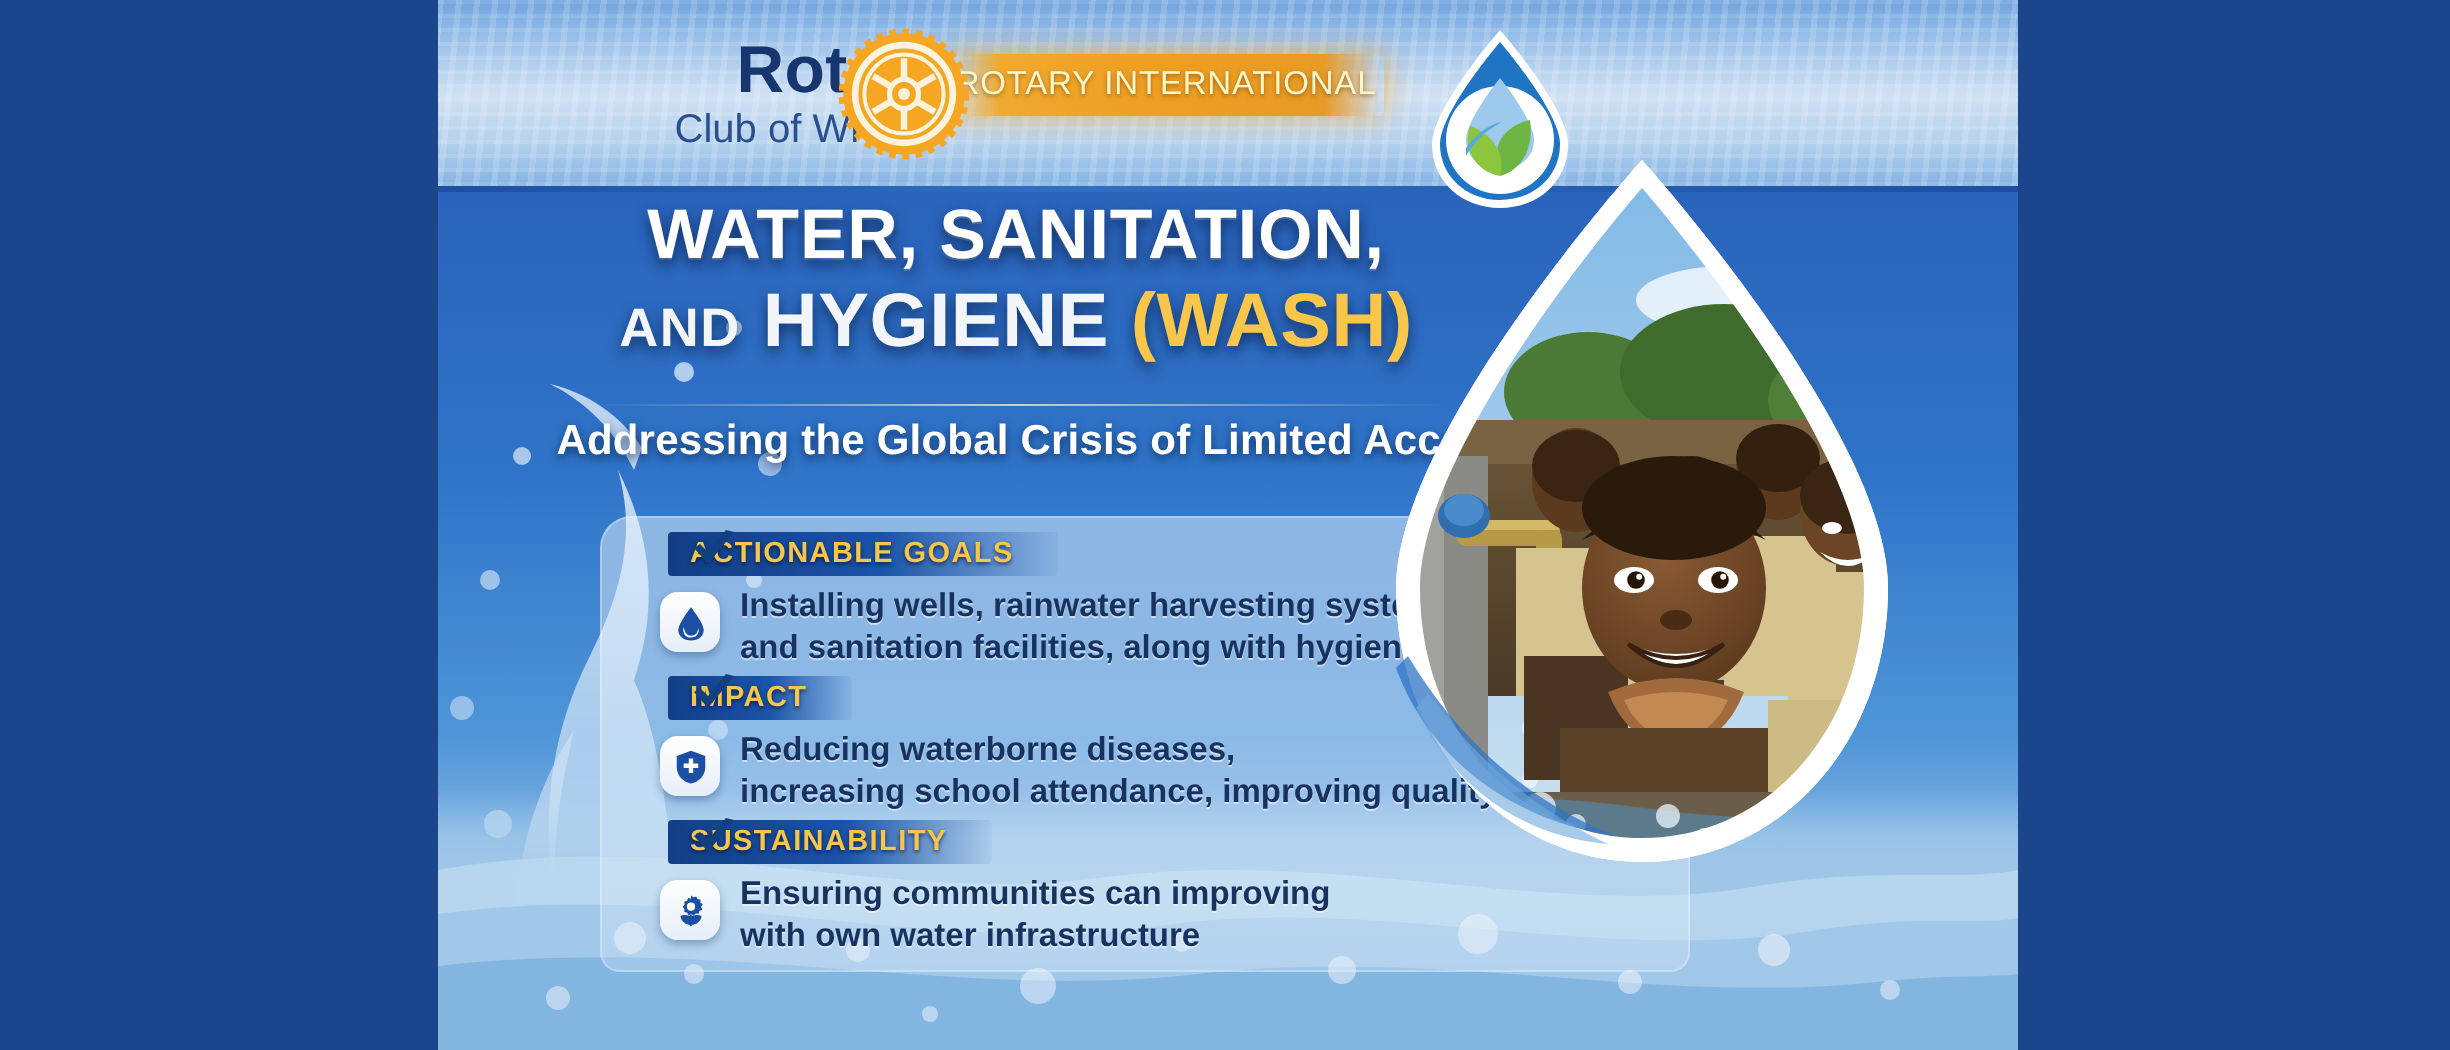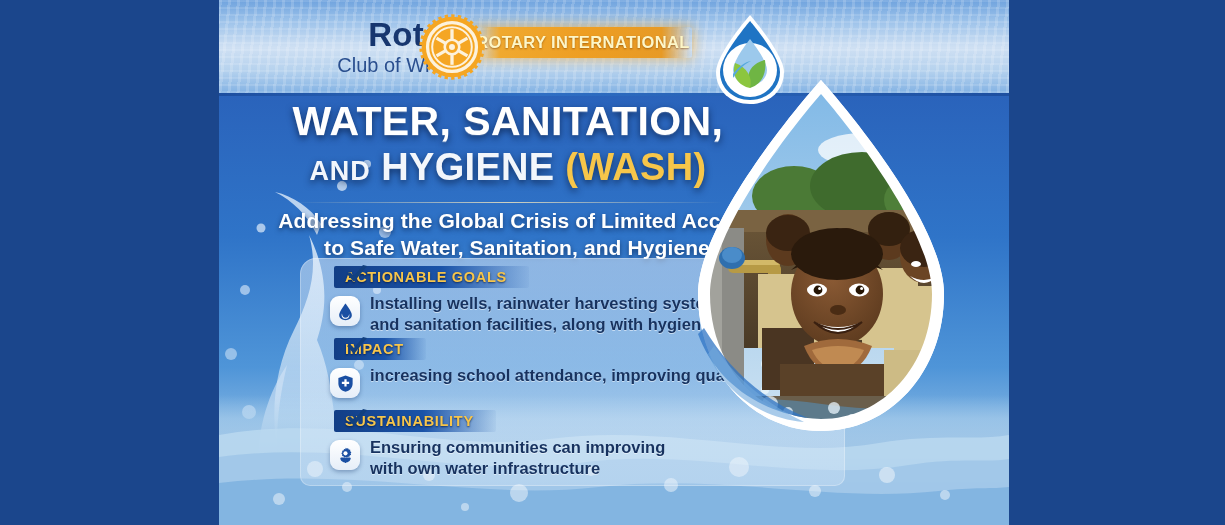--- a/index.html
+++ b/index.html
@@ -34,30 +34,30 @@
 
   .wheel{position:absolute;left:200px;top:14px;width:66px;height:66px;z-index:3;}
   .ri-banner{
     position:absolute;left:255px;top:27px;width:218px;height:31px;z-index:2;
     background:linear-gradient(90deg,rgba(247,178,60,0) 0%,#f0a92f 12%,#ee9e22 50%,#e79a25 86%,rgba(231,154,37,0) 100%);
     border-radius:3px;
     box-shadow:0 0 14px rgba(245,170,50,.75);
     display:flex;align-items:center;justify-content:center;
   }
   .ri-banner span{
-    font-size:16.5px;font-weight:bold;color:#fdf6c8;letter-spacing:.4px;
+    font-size:16.5px;font-weight:normal;color:#fdf6c8;letter-spacing:.4px;
     text-shadow:0 1px 2px rgba(120,60,0,.6);
   }
 
   .droplogo{position:absolute;left:490px;top:12px;width:82px;height:96px;z-index:6;}
 
   
   .head-wrap{position:absolute;left:0;top:100px;width:560px;text-align:center;z-index:4;}
   .h1{
-    font-size:41px;font-weight:bold;color:#ffffff;letter-spacing:.4px;line-height:1.03;
+    font-size:35px;font-weight:bold;color:#ffffff;letter-spacing:.4px;line-height:1.03;
     text-shadow:0 3px 7px rgba(8,30,70,.75),0 1px 0 rgba(255,255,255,.25);
     padding-left:18px;
   }
   .h2{
     margin-top:6px;font-size:38px;font-weight:bold;color:#f2f6fb;letter-spacing:.3px;line-height:1.05;
     text-shadow:0 3px 7px rgba(8,30,70,.75);
     padding-left:18px;
   }
   .h2 .sm{font-size:27px;letter-spacing:.8px;}
   .h2 .wash{color:#f7c64a;}
@@ -210,21 +210,20 @@
       <div class="h1">WATER, SANITATION,</div>
       <div class="h2">
         <span class="sm">AND</span>
         <span>HYGIENE</span>
         <span class="wash">(WASH)</span>
       </div>
     </div>
     <div class="divider"></div>
     <div class="sub">
       <div>Addressing the Global Crisis of Limited Access</div>
-      <div>to Safe Water, Sanitation, and Hygiene</div>
     </div>
 
     <div class="panel">
 
       <div class="block blk1">
         <div class="ribbon">
           <svg class="check" viewBox="0 0 26 26">
             <path d="M3 11 L10 19 L23 3 L19 2 L10 13 L6 9 Z" fill="#12407f"></path>
           </svg>
           <span class="bar">ACTIONABLE GOALS</span>
@@ -251,20 +250,21 @@
           <span class="bar">IMPACT</span>
         </div>
         <div class="row">
           <div class="badge">
             <svg viewBox="0 0 24 24" width="19" height="19">
               <path d="M12 1.8 L21 5 V12 C21 17.5 17 21.4 12 22.4 C7 21.4 3 17.5 3 12 V5 Z" fill="#1a4fa3"></path>
               <path d="M10.6 6.6 h2.8 v3.2 h3.2 v2.8 h-3.2 v3.2 h-2.8 v-3.2 h-3.2 v-2.8 h3.2 Z" fill="#ffffff"></path>
             </svg>
           </div>
           <div class="txt">
+            <div>Reducing waterborne diseases,</div>
             <div>increasing school attendance, improving quality of life</div>
           </div>
         </div>
       </div>
 
       <div class="block blk3">
         <div class="ribbon">
           <svg class="check" viewBox="0 0 26 26">
             <path d="M3 11 L10 19 L23 3 L19 2 L10 13 L6 9 Z" fill="#12407f"></path>
           </svg>

